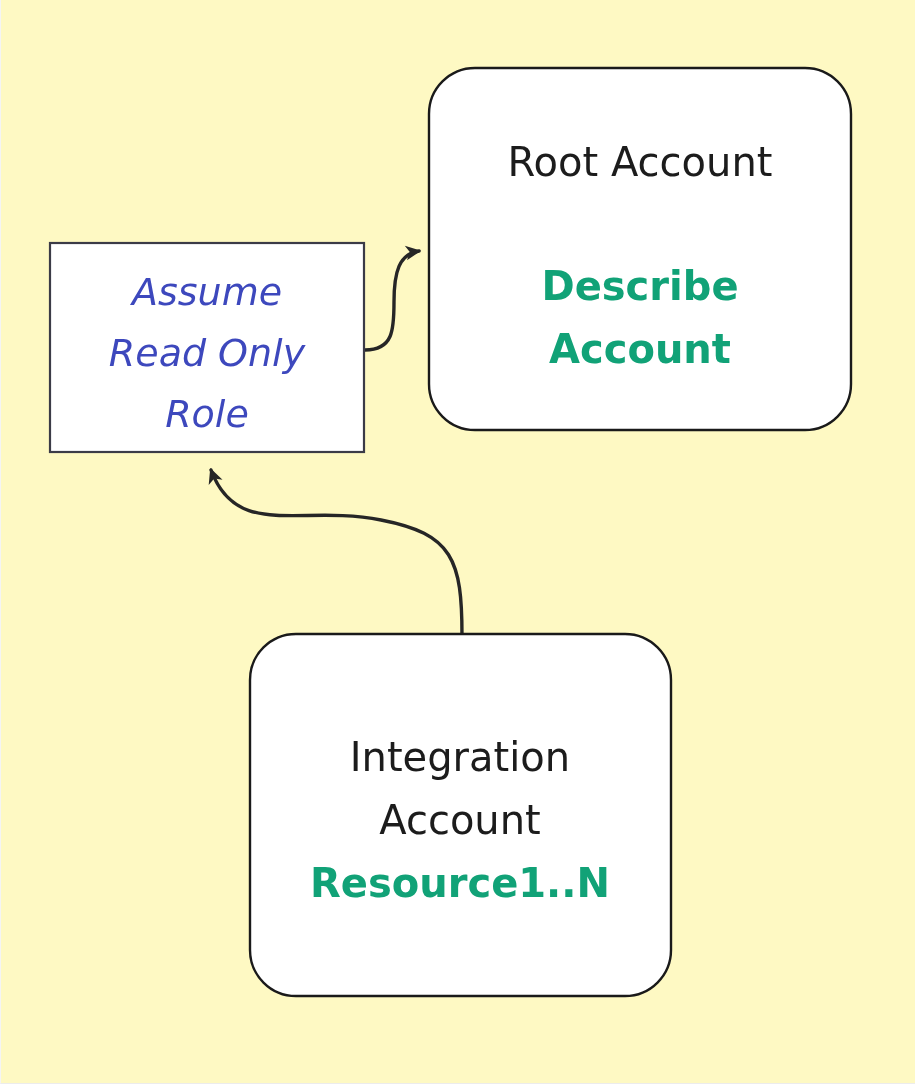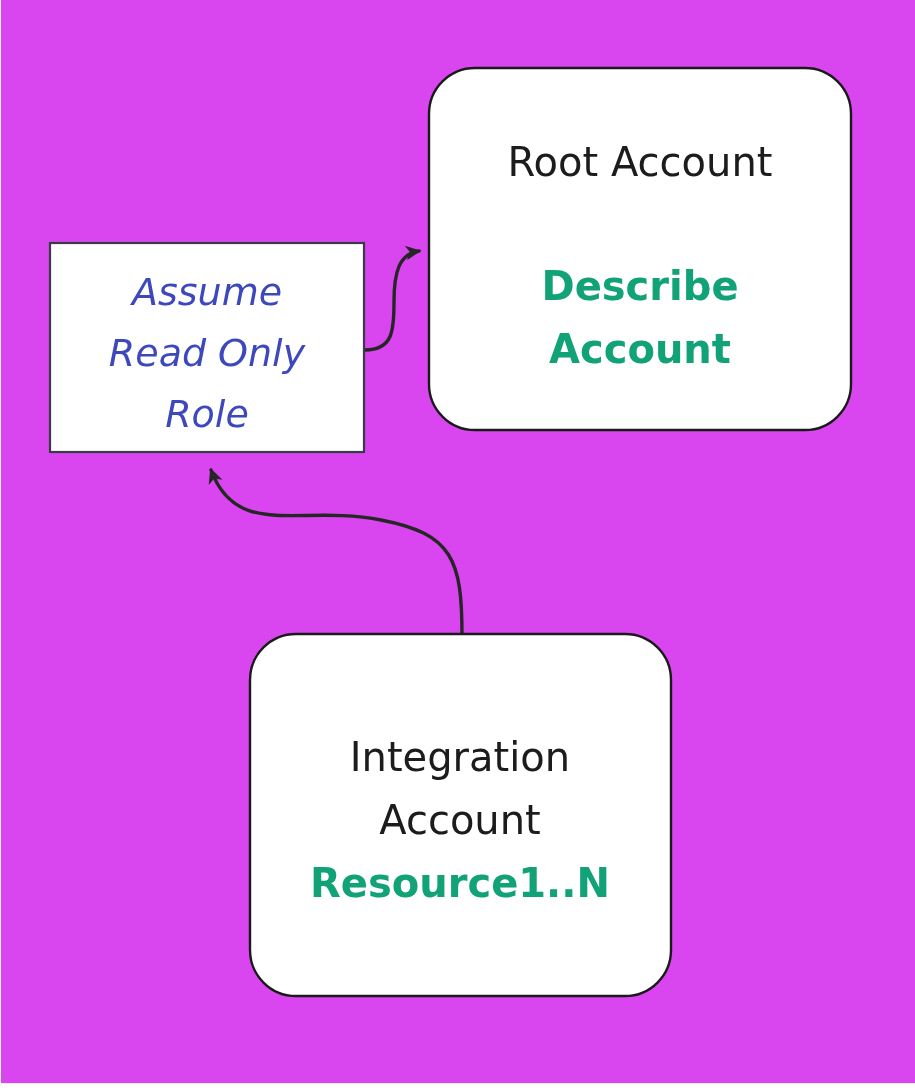--- a/index.html
+++ b/index.html
@@ -14,21 +14,21 @@
     font-family: "DejaVu Sans", "Liberation Sans", sans-serif;
     position: relative;
     overflow: hidden;
   }
   #diagram-canvas {
     position: absolute;
     top: 0;
     left: 0;
     width: 915px;
     height: 1084px;
-    background: #d946ef;
+    background: #fef9c3;
     border-bottom: 1px solid #ececec;
     border-left: 1px solid #f4f4f4;
     box-sizing: border-box;
   }
   svg.diagram {
     display: block;
     width: 915px;
     height: 1092px;
   }
   .node-shape-rounded {

